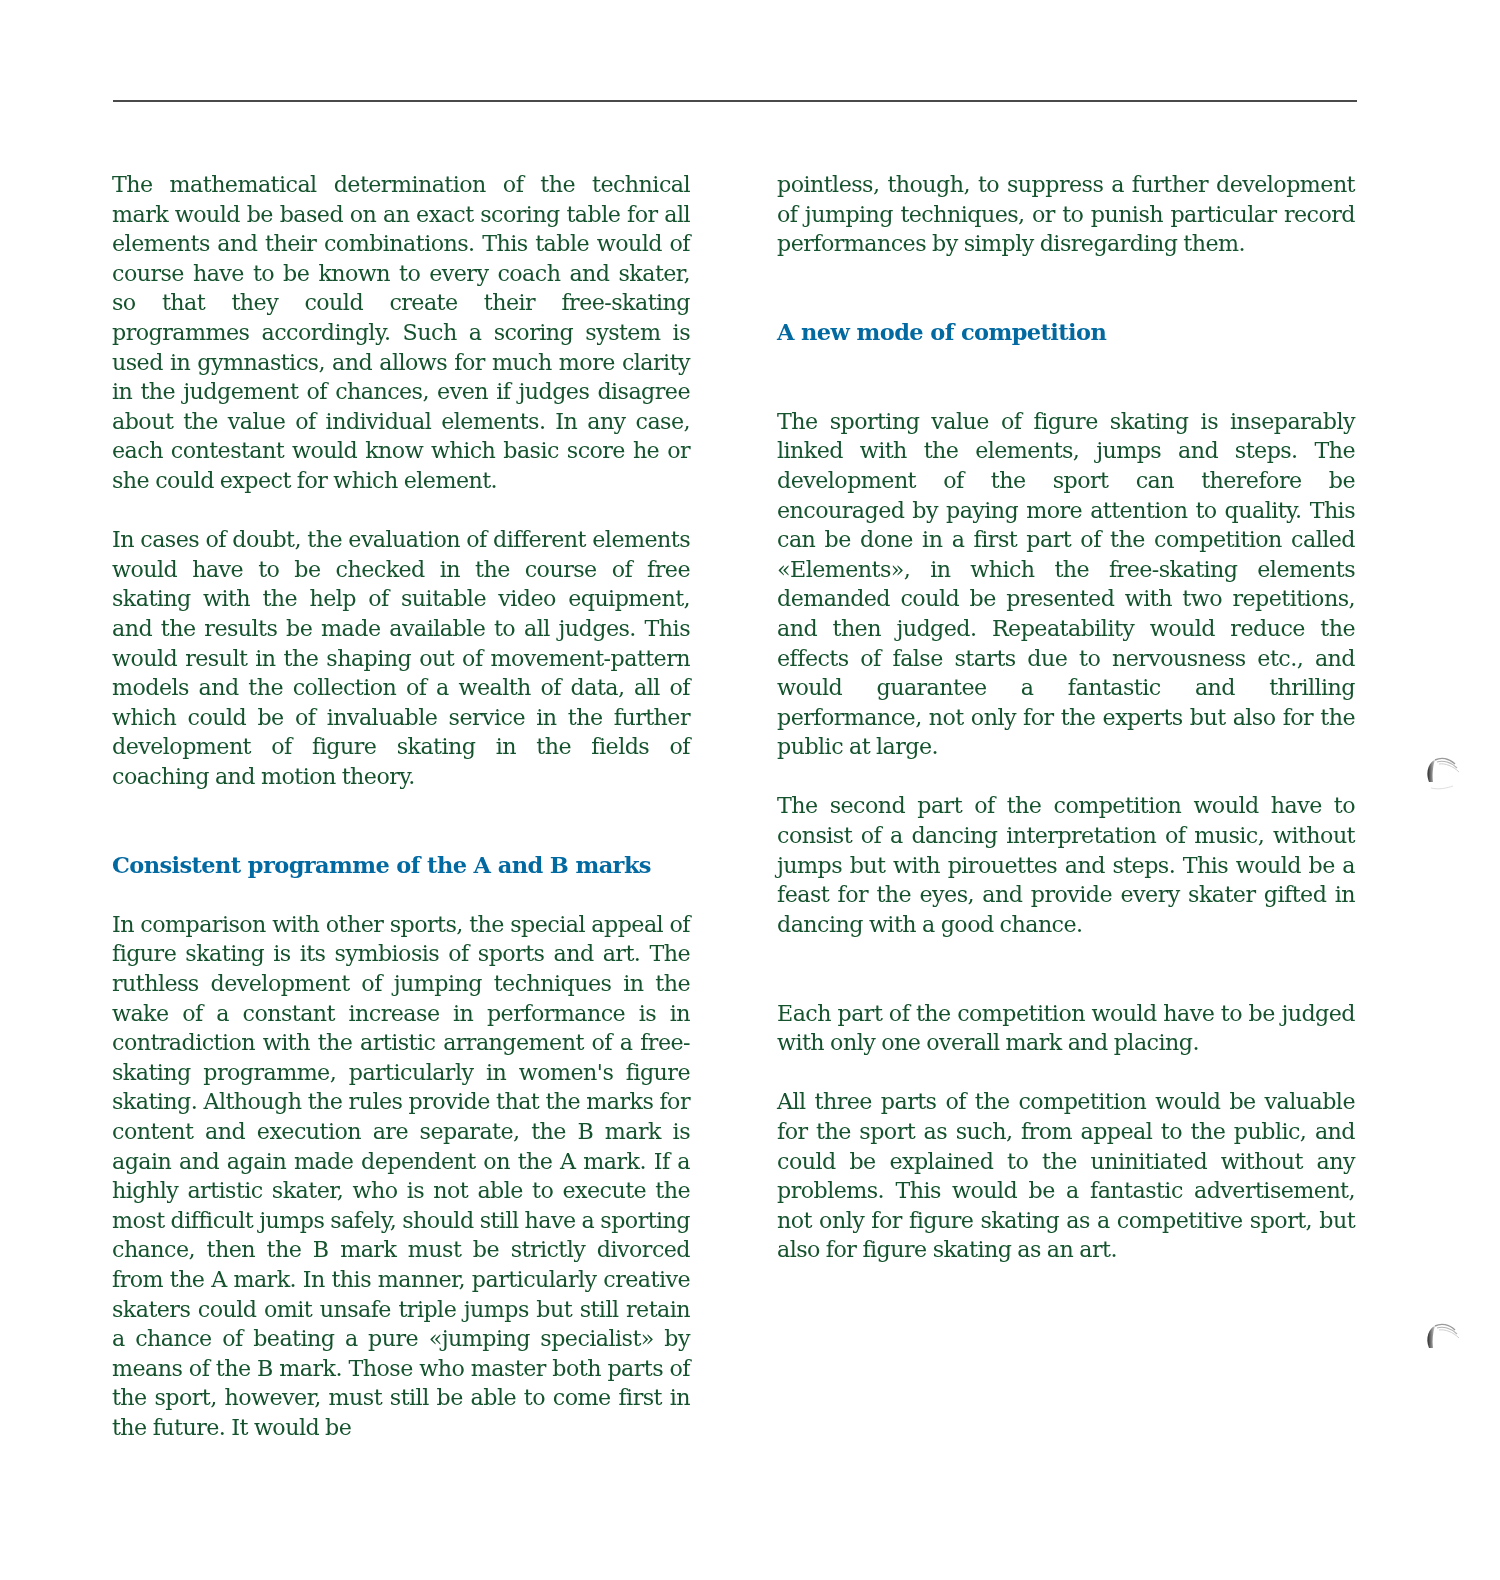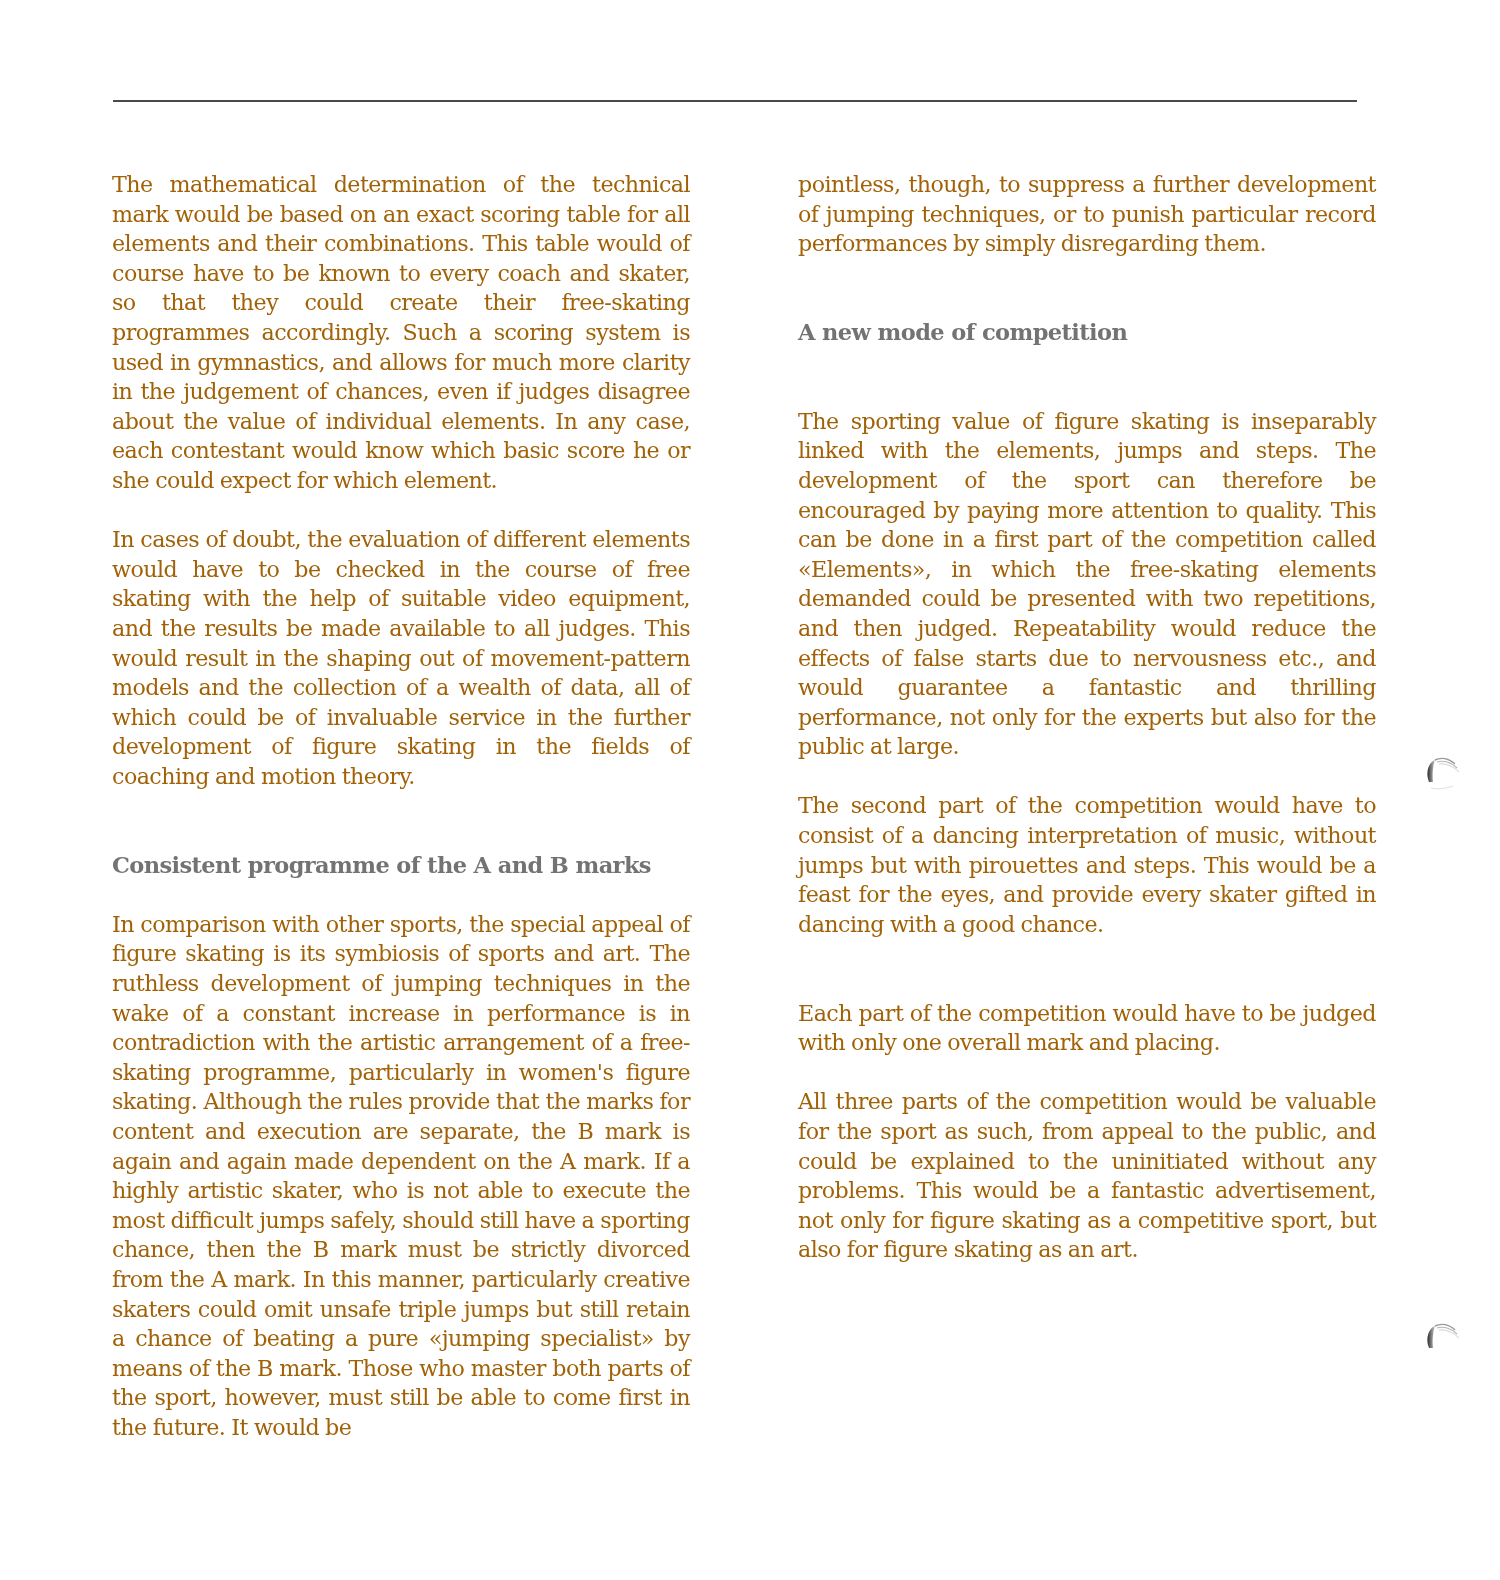--- a/index.html
+++ b/index.html
@@ -22,38 +22,38 @@
       width: 1244px;
       height: 0;
       border-top: 2px solid #4a4a4a;
     }
     .column {
       position: absolute;
       top: 170px;
       width: 578px;
     }
     .col-left { left: 112px; }
-    .col-right { left: 798px; }
+    .col-right { left: 777px; }
     .para {
       margin: 0;
       font-size: 22.2px;
       line-height: 29.6px;
       text-align: justify;
       hyphens: manual;
       letter-spacing: -0.55px;
       word-spacing: -0.5px;
-      color: #a16207;
+      color: #14532d;
       font-weight: 300;
     }
     .heading {
       margin: 0;
       font-size: 22.5px;
       line-height: 29.6px;
       font-weight: bold;
-      color: #737373;
+      color: #0369a1;
       letter-spacing: -0.6px;
     }
     .gap-1 { height: 29.6px; }
     .gap-2 { height: 59.2px; }
     .ring {
       position: absolute;
       width: 44px;
       height: 44px;
     }
     .ring-1 { left: 1421px; top: 752px; }

